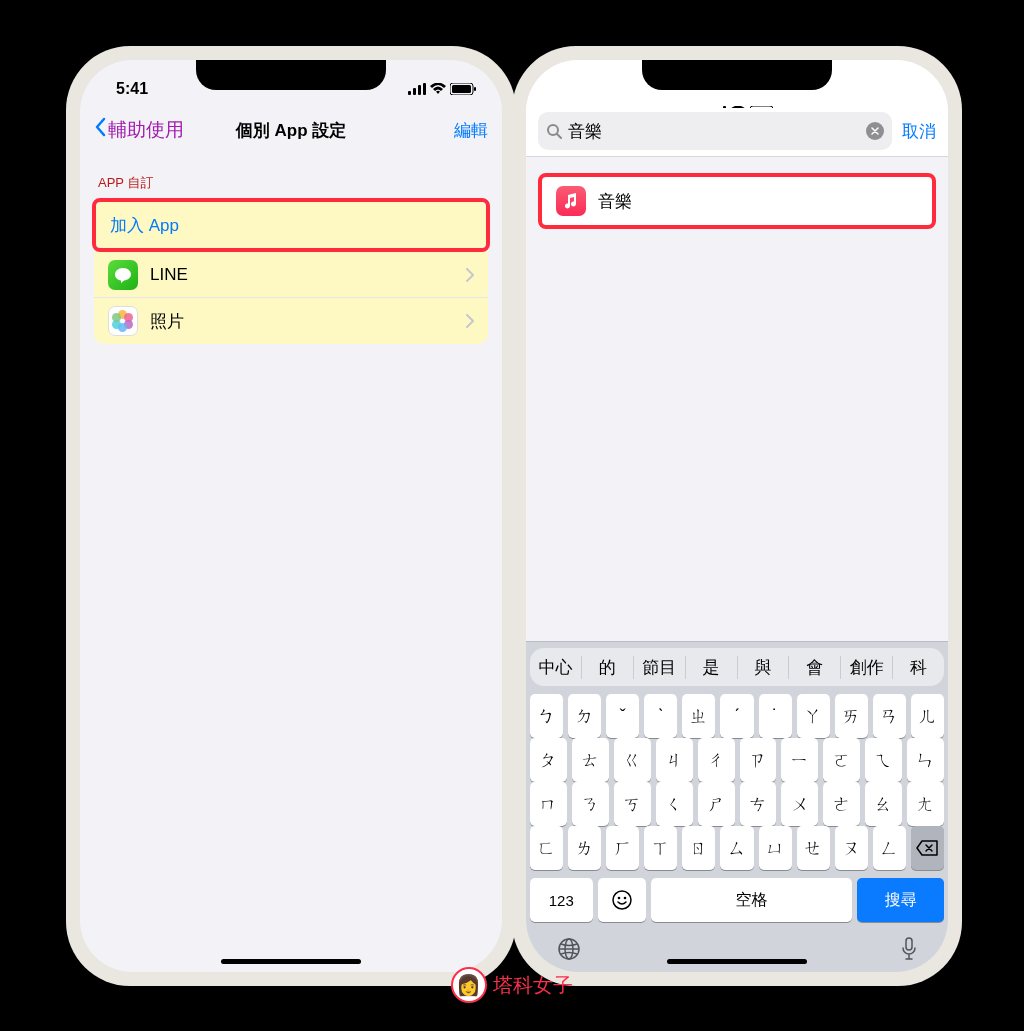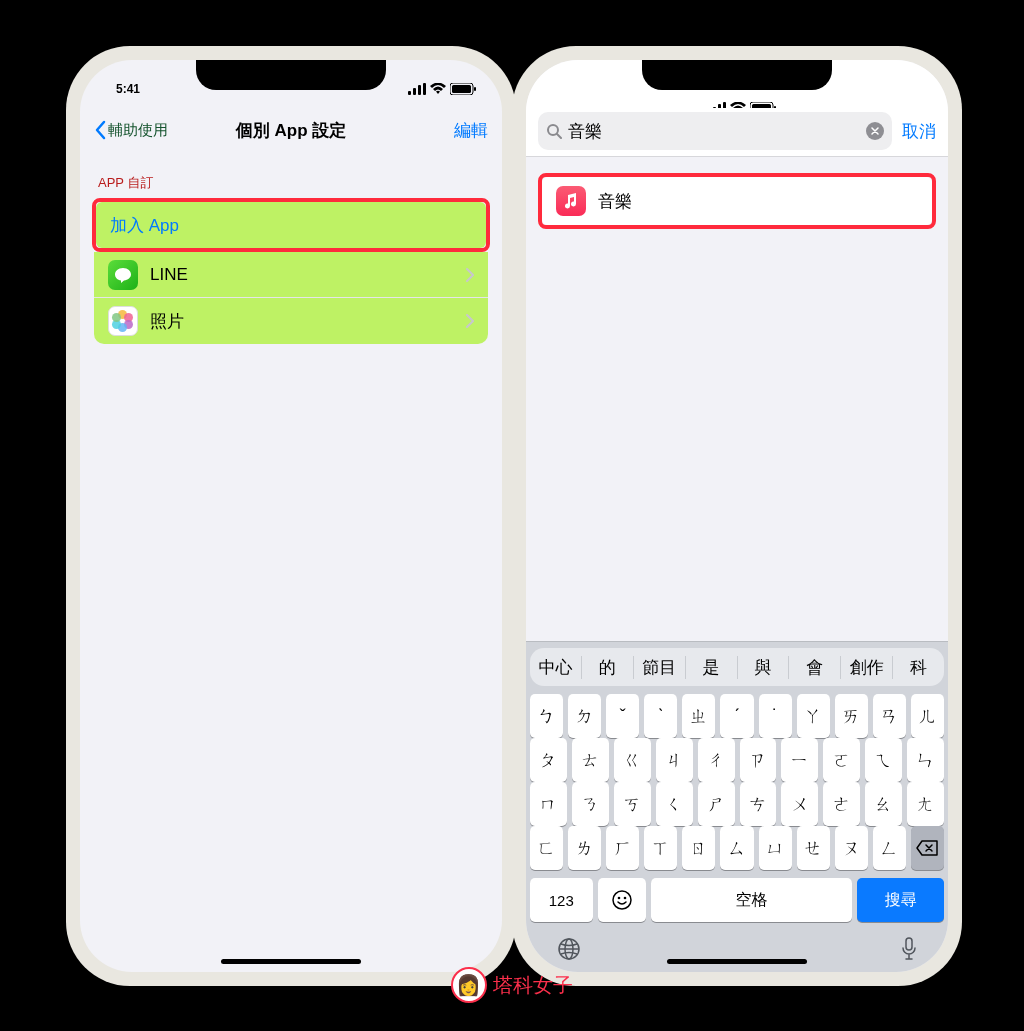--- a/index.html
+++ b/index.html
@@ -27,37 +27,37 @@
 
   .notch {
     position: absolute; top: 0; left: 50%; transform: translateX(-50%);
     width: 190px; height: 30px; background: #000;
     border-bottom-left-radius: 20px; border-bottom-right-radius: 20px;
     z-index: 50;
   }
 
   .status-bar {
     height: 48px; display: flex; align-items: center; justify-content: space-between;
-    padding: 10px 26px 0 36px; font-size: 12px; font-weight: 600; color: #000; gap: 18px;
+    padding: 10px 26px 0 36px; font-size: 16px; font-weight: 600; color: #000; gap: 18px;
   }
   .status-icons { display: flex; gap: 4px; align-items: center; }
 
   .nav-bar {
     height: 44px; display: flex; align-items: center; justify-content: space-between;
     padding: 0 14px; background: transparent;
   }
-  .nav-left { display: flex; align-items: center; color: #14532d; font-size: 15px; }
+  .nav-left { display: flex; align-items: flex-start; color: #a21caf; font-size: 19px; }
   .nav-title { font-size: 17px; font-weight: 600; position: absolute; left: 0; right: 0; text-align: center; pointer-events: none; }
   .nav-right { color: #007aff; font-size: 17px; }
   .chevron-back { margin-right: 2px; }
 
   .section-header { color: #b91c1c; font-size: 13px; padding: 22px 18px 6px 18px; text-transform: none; }
 
   .list-group {
-    background: #bef264; border-radius: 10px; margin: 0 14px; overflow: hidden;
+    background: #fef9c3; border-radius: 10px; margin: 0 14px; overflow: hidden;
   }
   .list-row {
     display: flex; align-items: center; height: 46px; padding: 0 14px;
     border-bottom: 0.5px solid #e5e5ea; font-size: 17px;
   }
   .list-row:last-child { border-bottom: none; }
   .list-row .label { flex: 1; }
   .list-row.link { color: #007aff; }
   .app-icon { width: 30px; height: 30px; border-radius: 7px; margin-right: 12px; display: flex; align-items: center; justify-content: center; font-size: 16px; color: #fff; }
   .chevron-right { color: #c7c7cc; }

